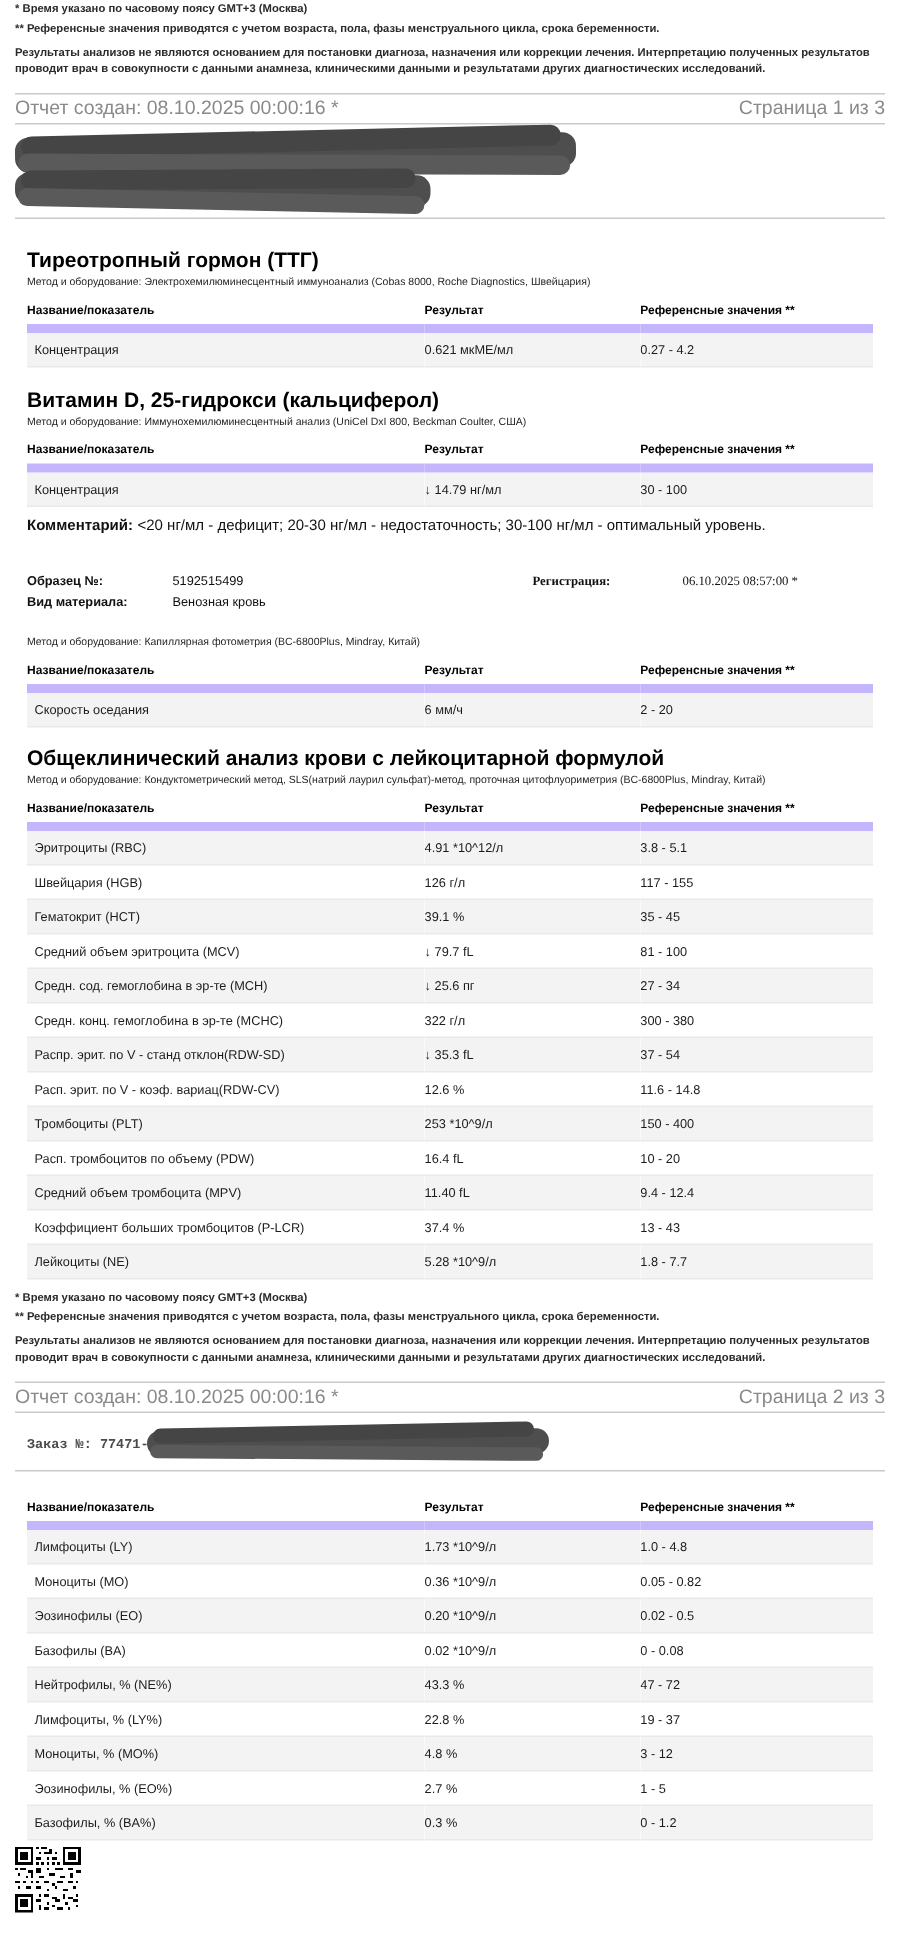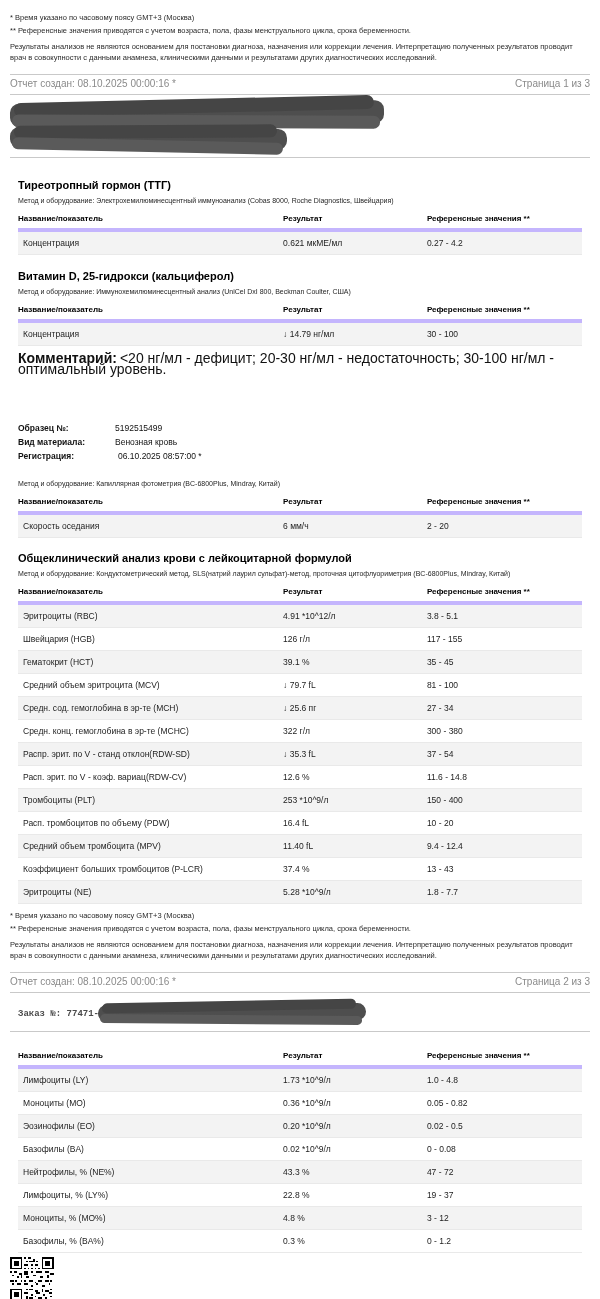--- a/index.html
+++ b/index.html
@@ -2,70 +2,70 @@
 <html lang="ru"><head>
 <meta charset="utf-8">
 <style>
   * { box-sizing: border-box; }
   html, body { margin: 0; padding: 0; }
   body {
     width: 600px; height: 1299px; overflow: hidden; position: relative;
     background: #ffffff; color: #1c1c1c;
     font-family: "Liberation Sans", sans-serif;
   }
-  .notes-block { padding: 12px 10px 0; }
+  .notes-block { padding: 0 10px 0; font-weight: bold; }
   .notes-block.second { padding-top: 6px; }
   .note { margin: 0 0 2px; font-size: 7.5px; line-height: 11px; color: #2a2a2a; }
   .note.ref { margin-bottom: 5px; }
   .note.disclaimer { margin-bottom: 0; }
   .hr { height: 1px; background: #c9c9c9; margin: 0 10px; }
   .hr.top-gap { margin-top: 11px; }
   .hr.after-order { margin-top: 8px; }
   .created-row {
     display: flex; justify-content: space-between; align-items: center;
-    margin: 0 10px; padding: 4px 0 5px; font-size: 10px; line-height: 10px; color: #8a8a8a;
+    margin: 0 10px; padding: 4px 0 5px; font-size: 13px; line-height: 10px; color: #8a8a8a;
   }
   .redaction-zone { position: relative; height: 62px; margin: 0 10px; }
   .scribble { position: absolute; background: #4e4e4e; border-radius: 9px; }
   .scribble::before {
     content: ""; position: absolute; left: 4px; right: 10px; top: -3px; height: 60%;
     background: #454545; border-radius: 8px; transform: rotate(-0.7deg);
   }
   .scribble::after {
     content: ""; position: absolute; left: 2px; right: 4px; bottom: -3px; height: 55%;
     background: #5a5a5a; border-radius: 8px; transform: rotate(0.8deg);
   }
   .s1 { left: 0; top: 7px; width: 374px; height: 23px; transform: rotate(-0.6deg); }
   .s2 { left: 0; top: 33px; width: 277px; height: 21px; transform: rotate(0.4deg); }
   .s3 { left: 80px; top: 1px; width: 268px; height: 17px; transform: rotate(-0.4deg); }
   .lab-section { margin-left: 18px; margin-right: 18px; }
   .mt20 { margin-top: 20px; } .mt16 { margin-top: 16px; }
   .mt15 { margin-top: 15px; } .mt14 { margin-top: 14px; } .mt13 { margin-top: 13px; }
-  .sec-title { margin: 0; font-size: 11px; line-height: 14px; font-weight: bold; color: #000; }
+  .sec-title { margin: 0; font-size: 14px; line-height: 14px; font-weight: bold; color: #000; }
   .method { margin: 4px 0 0; font-size: 7px; line-height: 9px; color: #1f1f1f; }
   table.lab { width: 100%; border-collapse: collapse; table-layout: fixed; margin-top: 5px; }
   .lab th {
     font-size: 8px; line-height: 10px; font-weight: bold; text-align: left;
-    padding: 4px 0; border-bottom: 4px solid #c4b5fd; color: #000;
+    padding: 4px 0; border-bottom: 6px solid #c4b5fd; color: #000;
   }
   .lab th.col-name { width: 47%; }
   .lab th.col-result { width: 25.5%; }
   .lab th.col-reference { width: 27.5%; }
   .lab td {
     font-size: 8.5px; line-height: 9px; padding: 6.5px 0;
     border-bottom: 1px solid #e9e9e9; color: #1c1c1c;
     overflow: hidden; white-space: nowrap;
   }
   .lab td.col-name { padding-left: 5px; }
   .lab tbody tr:nth-child(odd) { background: #f3f3f3; }
-  .comment { margin: 7px 0 0; font-size: 14px; line-height: 11px; color: #111; }
+  .comment { margin: 7px 0 0; font-size: 10px; line-height: 11px; color: #111; }
   .comment-label { font-weight: bold; margin-right: 3px; }
-  .sample-info { display: flex; margin: 46px 18px 0; font-size: 8.5px; color: #111; flex-direction: column; }
+  .sample-info { display: flex; margin: 24px 18px 0; font-size: 8.5px; color: #111; }
   .si-col.left { width: 337px; }
-  .si-col.right { flex: 1; }
+  .si-col.right { flex: 1; font-family: Liberation Serif, serif; }
   .si-row { display: flex; line-height: 14px; }
   .si-label { font-weight: bold; }
   .left .si-label { width: 97px; }
   .right .si-label { width: 100px; }
   .order-row { position: relative; margin: 10px 18px 0; height: 20px; font-family: Liberation Mono, monospace; }
   .order-label { font-size: 9px; font-weight: bold; line-height: 18px; color: #4a4a4a; }
   .qr { margin: 4px 0 0 10px; width: 44px; height: 44px; }
 </style>
 </head>
 <body>
@@ -238,21 +238,21 @@
           <td class="col-name">Средний объем тромбоцита (MPV)</td>
           <td class="col-result">11.40 fL</td>
           <td class="col-reference">9.4 - 12.4</td>
         </tr>
         <tr>
           <td class="col-name">Коэффициент больших тромбоцитов (P-LCR)</td>
           <td class="col-result">37.4 %</td>
           <td class="col-reference">13 - 43</td>
         </tr>
         <tr>
-          <td class="col-name">Эритроциты (NE)</td>
+          <td class="col-name">Лейкоциты (NE)</td>
           <td class="col-result">5.28 *10^9/л</td>
           <td class="col-reference">1.8 - 7.7</td>
         </tr>
       </tbody>
   </table>
 </section>
 
 <div class="notes-block second">
   <p class="note">* Время указано по часовому поясу GMT+3 (Москва)</p>
   <p class="note ref">** Референсные значения приводятся с учетом возраста, пола, фазы менструального цикла, срока беременности.</p>
@@ -308,20 +308,25 @@
         </tr>
         <tr>
           <td class="col-name">Лимфоциты, % (LY%)</td>
           <td class="col-result">22.8 %</td>
           <td class="col-reference">19 - 37</td>
         </tr>
         <tr>
           <td class="col-name">Моноциты, % (MO%)</td>
           <td class="col-result">4.8 %</td>
           <td class="col-reference">3 - 12</td>
+        </tr>
+        <tr>
+          <td class="col-name">Эозинофилы, % (EO%)</td>
+          <td class="col-result">2.7 %</td>
+          <td class="col-reference">1 - 5</td>
         </tr>
         <tr>
           <td class="col-name">Базофилы, % (BA%)</td>
           <td class="col-result">0.3 %</td>
           <td class="col-reference">0 - 1.2</td>
         </tr>
       </tbody>
   </table>
 </section>
 

